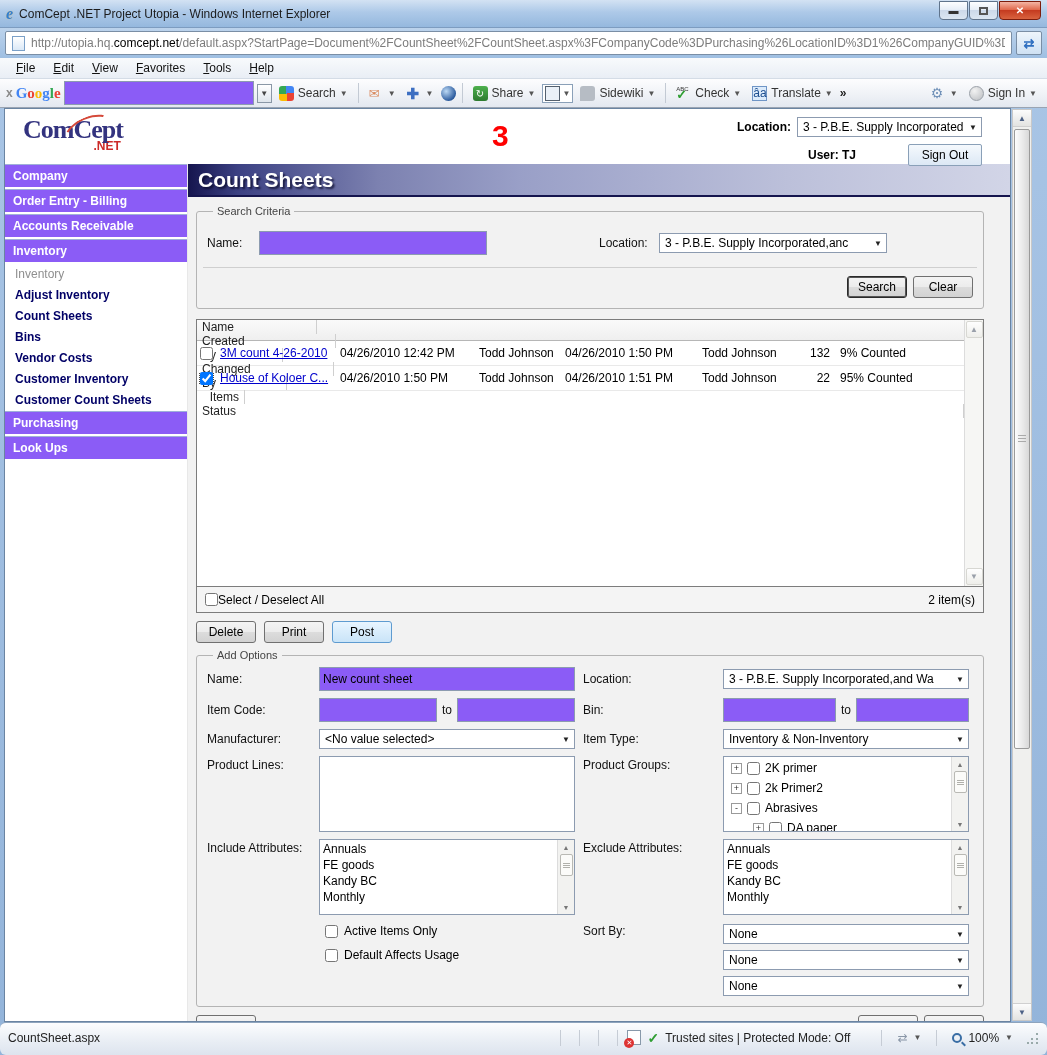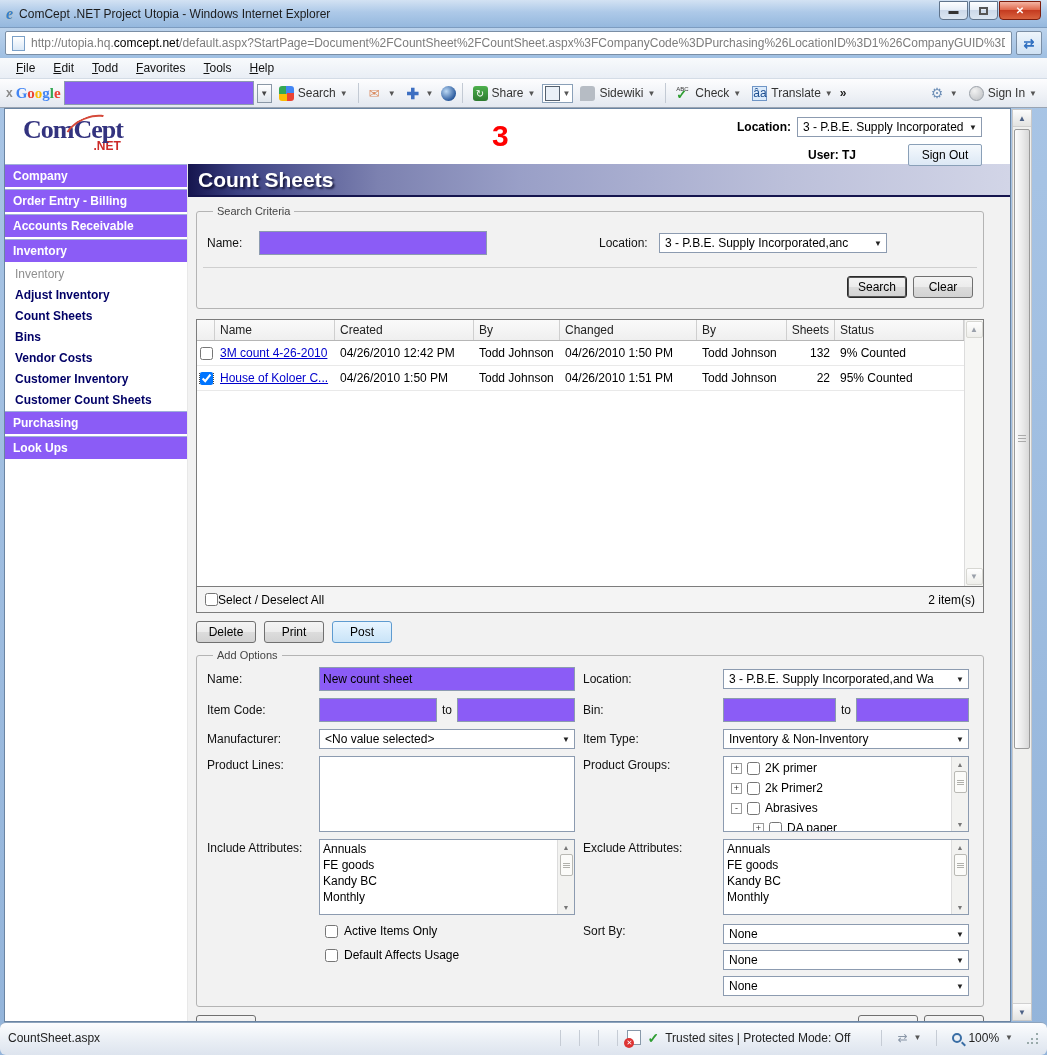--- a/index.html
+++ b/index.html
@@ -130,21 +130,21 @@
 
   .btn { min-width:60px; height:22px; border:1px solid #707070; border-radius:3px; font-size:12px;
     background:linear-gradient(#f4f4f4,#ececec 48%,#dcdcdc 52%,#d2d2d2); display:flex; align-items:center; justify-content:center; padding:0 10px; }
   .btn.default { border:1px solid #2b2b2b; box-shadow:0 0 0 1px #555 inset; }
   .btn.post { background:linear-gradient(#e8f5ff,#c9e4f8); border-color:#5e9bd0; }
 
   
   .grid-wrap { margin-top:10px; }
   .grid { border:1px solid #7c7c7c; background:#fff; height:268px; position:relative; overflow:hidden; }
   .grid-inner { margin-right:19px; }
-  .g-head { display:flex; height:21px; background:linear-gradient(#fafafa,#efefef); border-bottom:1px solid #b6b6b6; }
+  .g-head { display:flex; height:21px; background:linear-gradient(#fafafa,#efefef); border-bottom:1px solid #b6b6b6;flex-direction:column; }
   .g-head .cell { border-right:1px solid #cfcfcf; font-size:12px; color:#222; display:flex; align-items:center; padding:0 5px; }
   .g-row { display:flex; height:25px; border-bottom:1px solid #e9e9e9; align-items:center; background:#fff; }
   .g-row .cell { padding:0 5px; font-size:12px; overflow:hidden; white-space:nowrap; }
   .c0 { width:18px; flex:none; justify-content:center; display:flex; }
   .c1 { width:120px; flex:none; } .c2 { width:139px; flex:none; } .c3 { width:86px; flex:none; }
   .c4 { width:137px; flex:none; } .c5 { width:90px; flex:none; } .c6 { width:48px; flex:none; text-align:right; justify-content:flex-end; }
   .c7 { flex:1; }
   .g-link { color:#0000cc; text-decoration:underline; }
   .grid-rail { position:absolute; top:0; right:0; bottom:0; width:19px; background:#f6f6f4; border-left:1px solid #dcdcdc;
     display:flex; flex-direction:column; align-items:center; }
@@ -221,21 +221,21 @@
   <div class="url-box">
     <span class="doc-ico"></span>
     <span class="url-text"><span>http://utopia.hq.</span><b>comcept.net</b><span>/default.aspx?StartPage=Document%2FCountSheet%2FCountSheet.aspx%3FCompanyCode%3DPurchasing%26LocationID%3D1%26CompanyGUID%3D7BE</span></span>
   </div>
   <div class="go-btn">⇄</div>
 </div>
 
 <div class="menubar">
   <span class="menu-item">File</span>
   <span class="menu-item">Edit</span>
-  <span class="menu-item">Todd</span>
+  <span class="menu-item">View</span>
   <span class="menu-item">Favorites</span>
   <span class="menu-item">Tools</span>
   <span class="menu-item">Help</span>
 </div>
 
 <div class="gtoolbar">
   <span style="color:#8a8a8a;font-weight:bold;">x</span>
   <span class="g-logo"><span style="color:#4285f4">G</span><span style="color:#ea4335">o</span><span style="color:#fbbc05">o</span><span style="color:#4285f4">g</span><span style="color:#34a853">l</span><span style="color:#ea4335">e</span></span>
   <input class="g-input" type="text" style="">
   <span class="g-input-drop">▼</span>
@@ -362,21 +362,21 @@
         <div class="grid-wrap">
           <div class="grid">
             <div class="grid-inner">
               <div class="g-head">
                 <span class="cell c0"></span>
                 <span class="cell c1">Name</span>
                 <span class="cell c2">Created</span>
                 <span class="cell c3">By</span>
                 <span class="cell c4">Changed</span>
                 <span class="cell c5">By</span>
-                <span class="cell c6">Sheets</span>
+                <span class="cell c6">Items</span>
                 <span class="cell c7">Status</span>
               </div>
               <div class="g-row">
                 <span class="cell c0">
                     <input type="checkbox" style="">
                   </span>
                 <span class="cell c1"><a class="g-link" href="#">3M count 4-26-2010</a></span>
                 <span class="cell c2">04/26/2010 12:42 PM</span>
                 <span class="cell c3">Todd Johnson</span>
                 <span class="cell c4">04/26/2010 1:50 PM</span>

